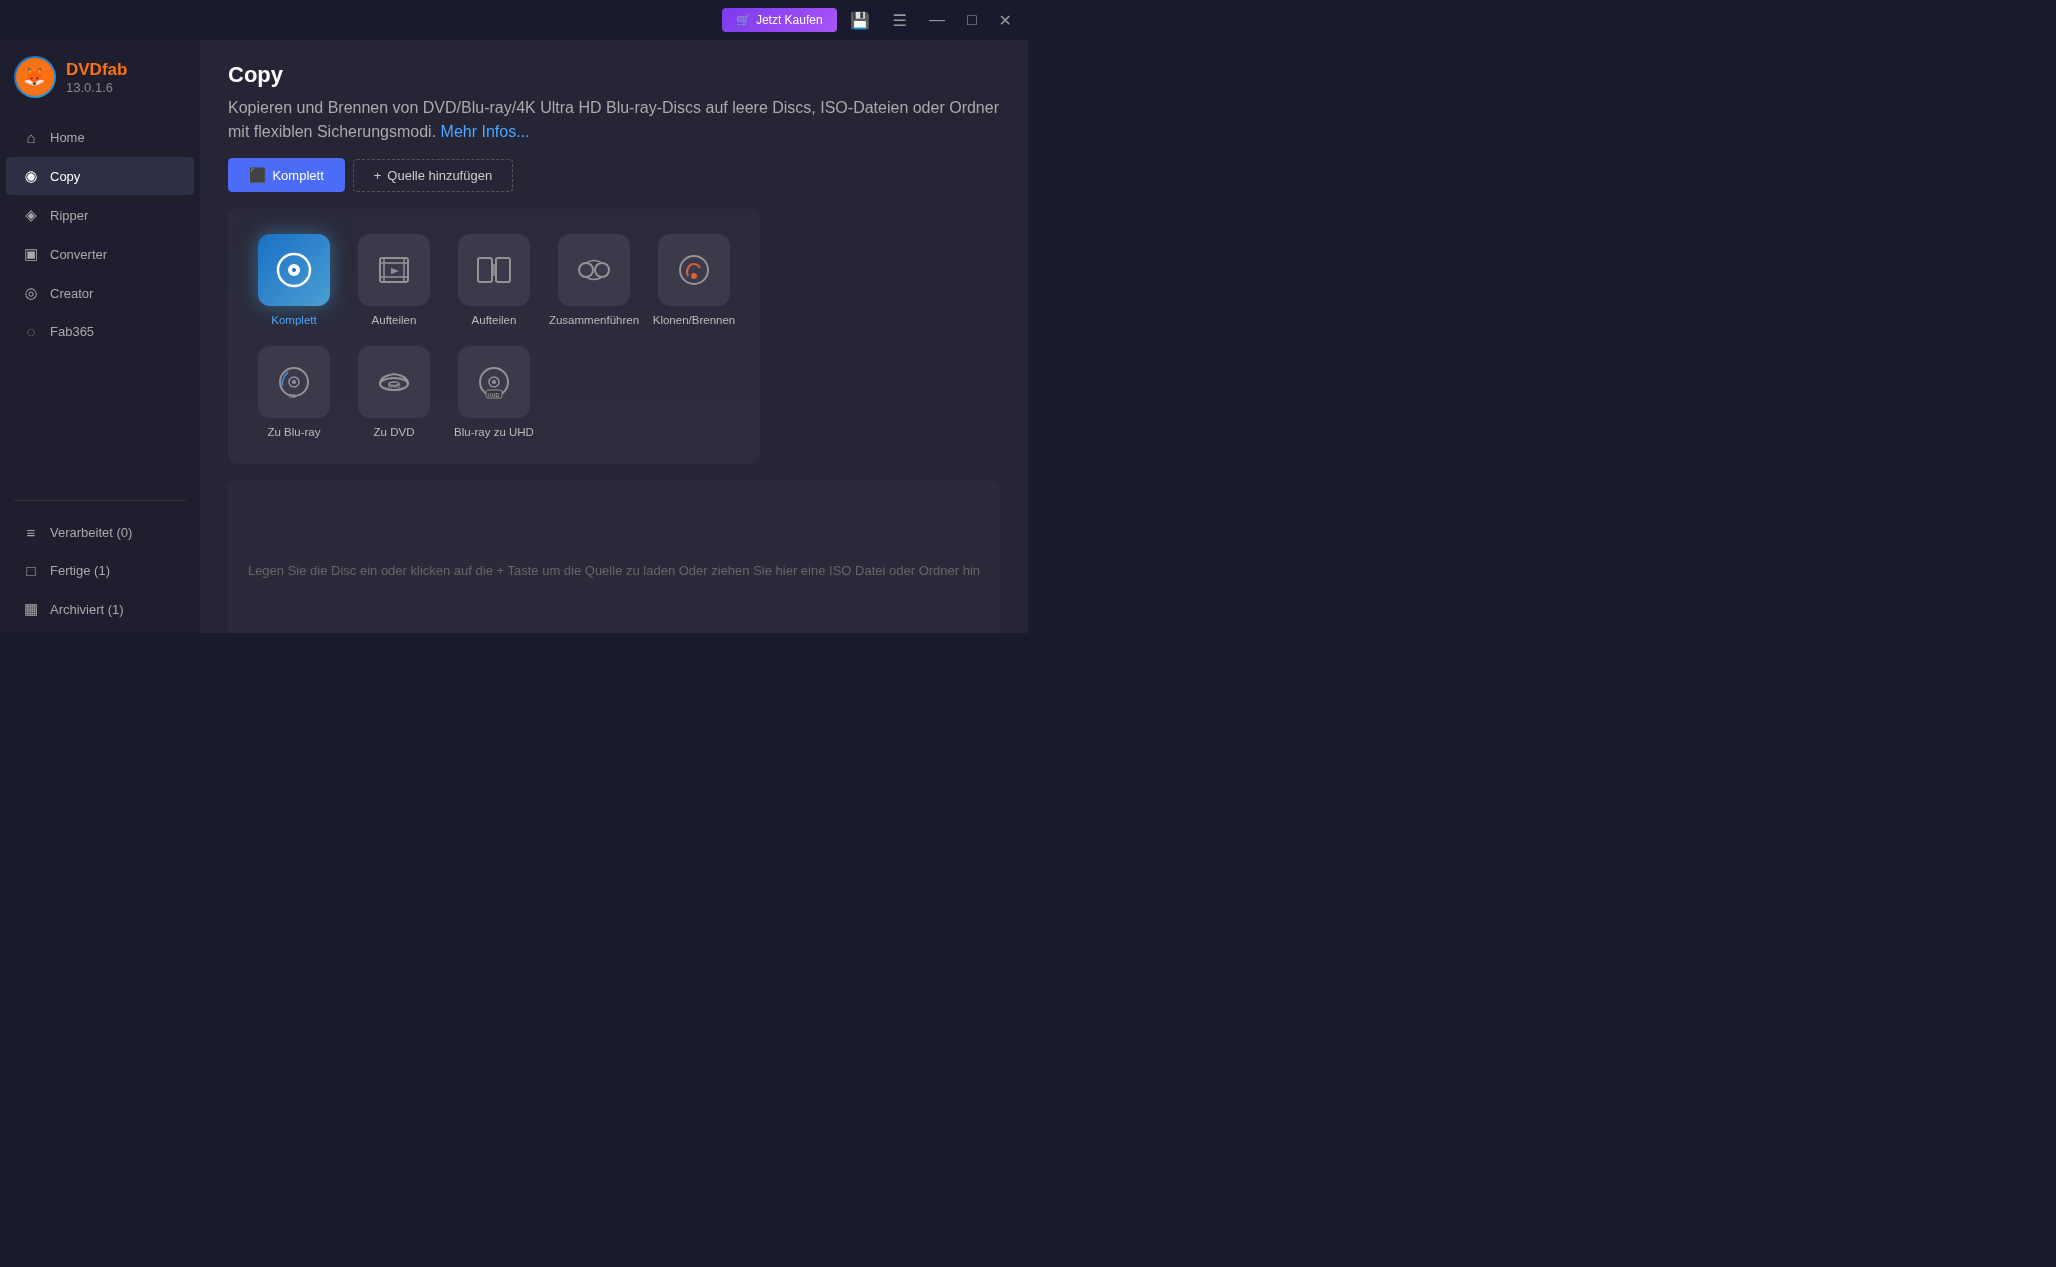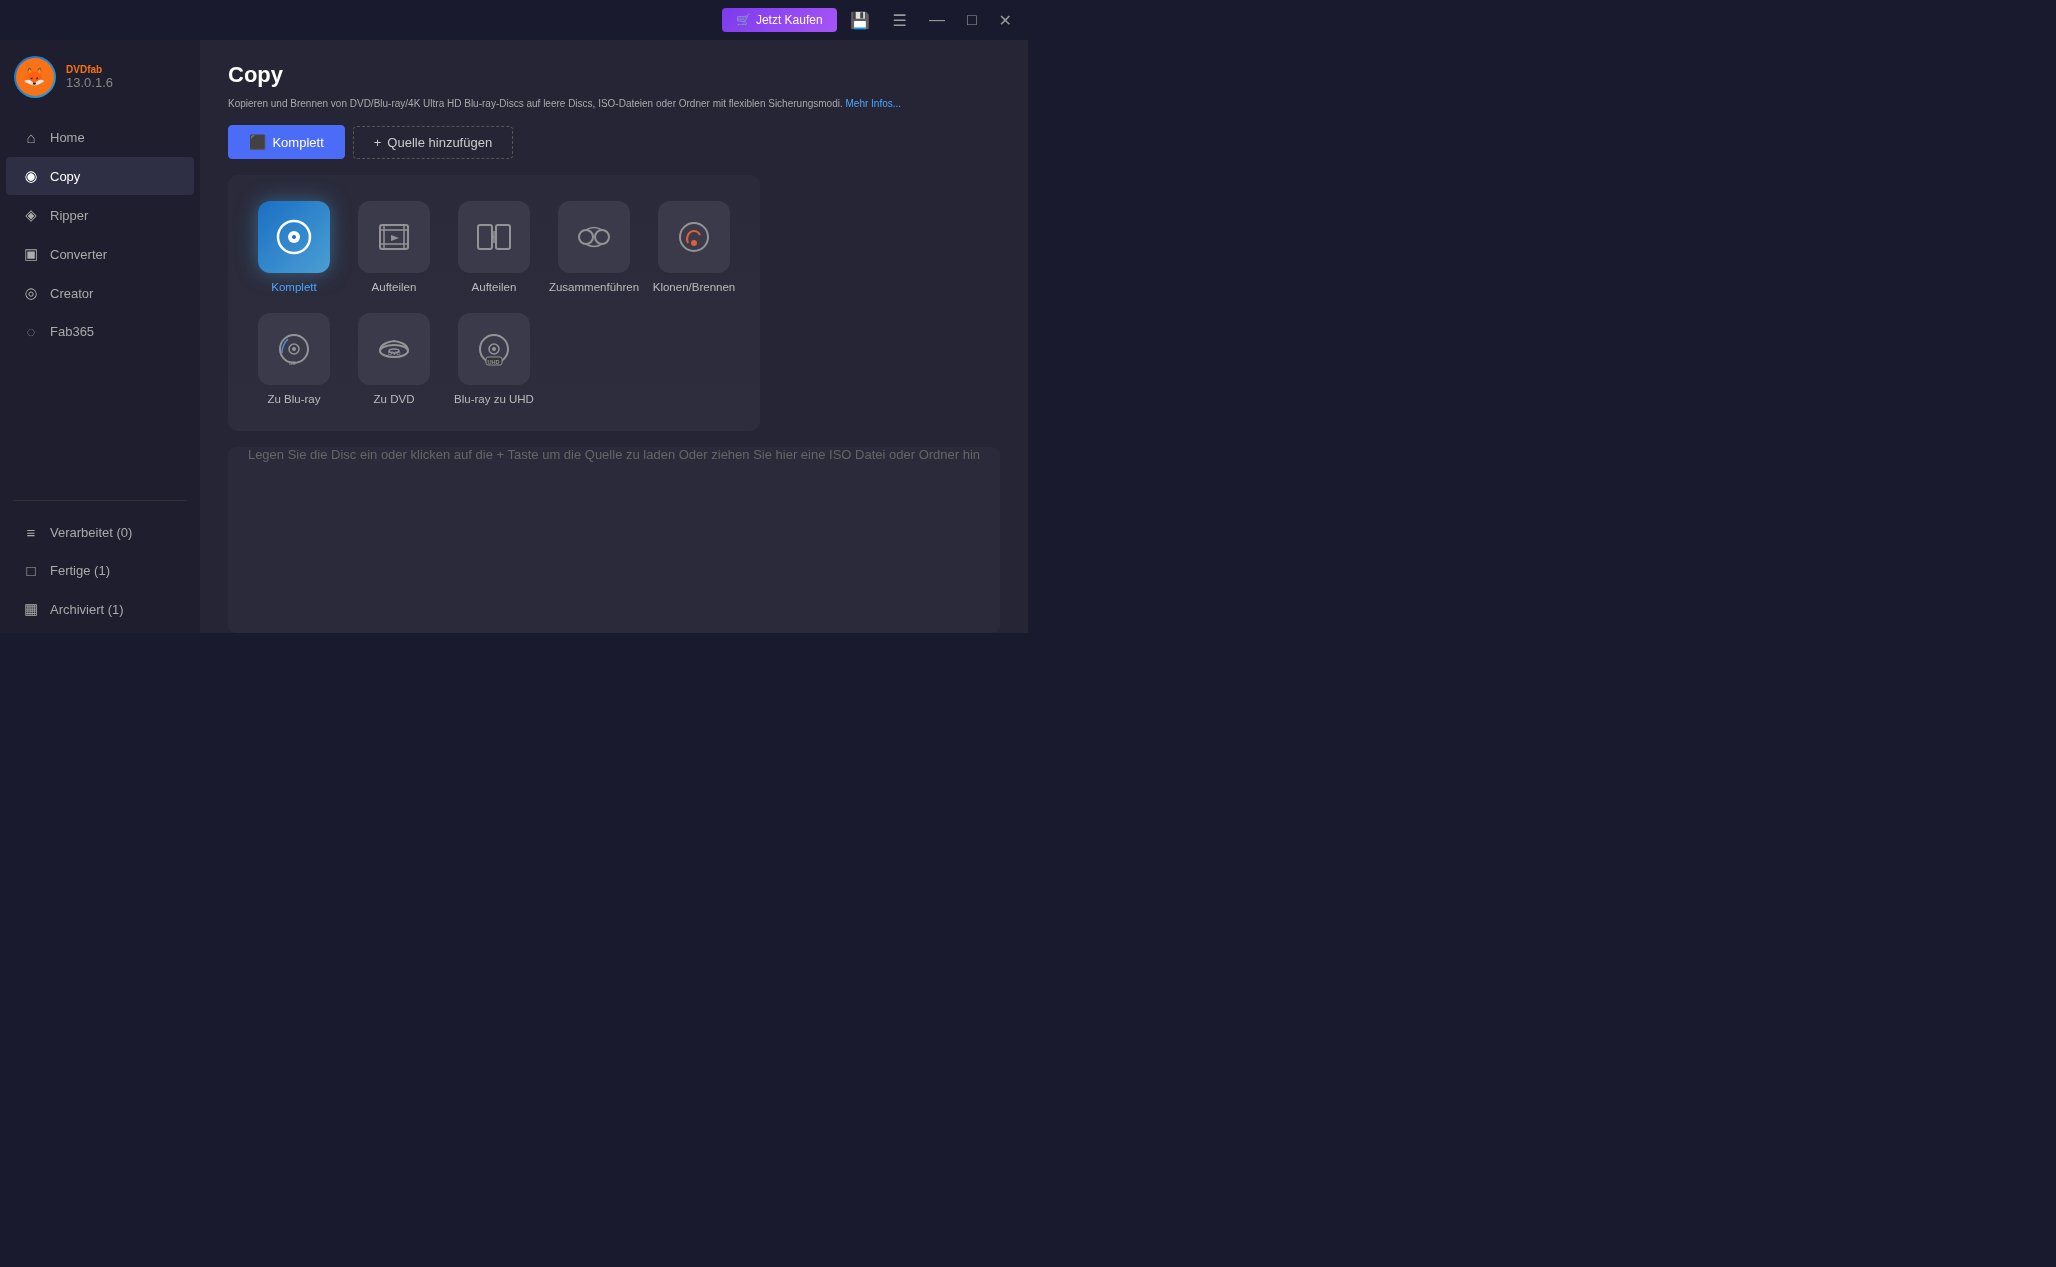--- a/index.html
+++ b/index.html
@@ -90,21 +90,21 @@
       align-items: center;
       justify-content: center;
       font-size: 18px;
     }
     .logo-text {
       display: flex;
       flex-direction: column;
     }
     .logo-name {
       color: #fff;
-      font-size: 10px;
+      font-size: 17px;
       font-weight: bold;
     }
     .logo-name span { color: #f97316; }
     .logo-version {
       color: #888;
       font-size: 13px;
     }
 
     .sidebar-nav {
       flex: 1;
@@ -151,21 +151,21 @@
     .content-header {
       padding: 22px 28px 14px 28px;
     }
     .content-title {
       font-size: 22px;
       font-weight: 600;
       color: #fff;
       margin-bottom: 8px;
     }
     .content-desc {
-      font-size: 10px;
+      font-size: 16px;
       color: #aaa;
       line-height: 1.5;
     }
     .content-desc a {
       color: #4da6ff;
       text-decoration: none;
     }
 
     
     .tabs-row {
@@ -249,21 +249,21 @@
     }
     .mode-icon-wrap.active-mode .mode-svg { opacity: 1; }
 
     
     .drop-area {
       flex: 1;
       margin: 0 28px;
       background: #2a2a3a;
       border-radius: 8px;
       display: flex;
-      align-items: flex-start;
+      align-items: center;
       justify-content: center;
       min-height: 180px;
     }
     .drop-text {
       color: #666;
       font-size: 13px;
       text-align: center;
     }
   </style>
 </head>

